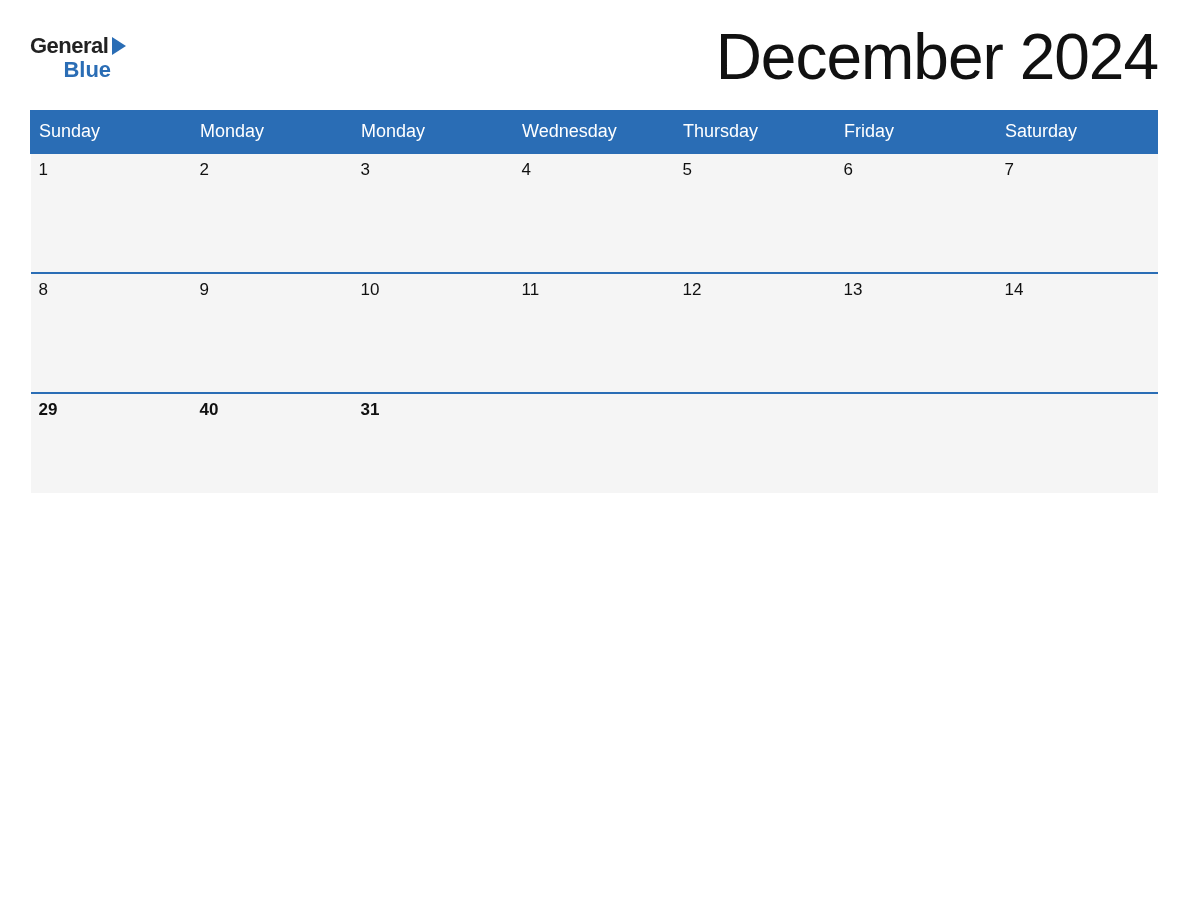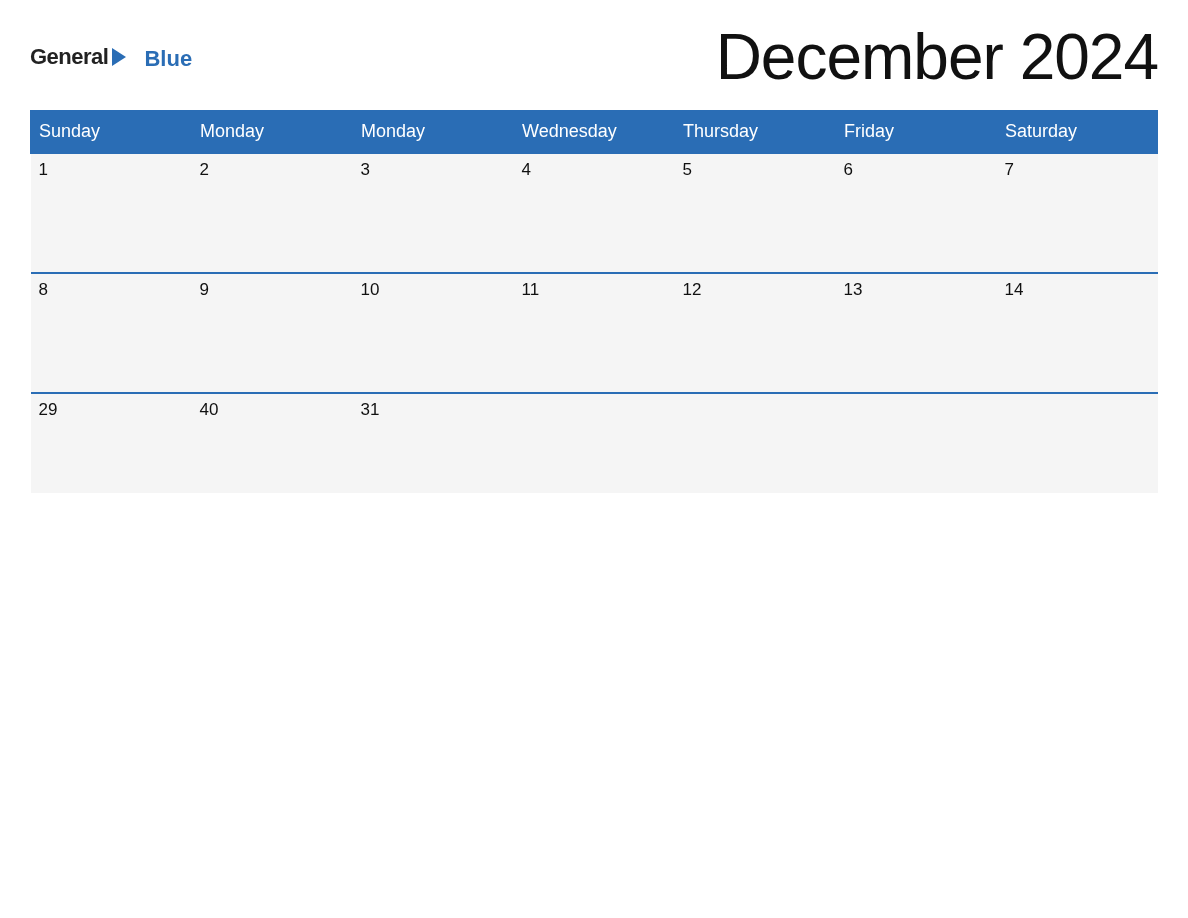--- a/index.html
+++ b/index.html
@@ -18,21 +18,22 @@
 
     .header {
       display: flex;
       justify-content: space-between;
       align-items: center;
       margin-bottom: 16px;
     }
 
     .logo {
       display: flex;
-      align-items: flex-end;
+      flex-direction: column;
+      align-items: center;
     }
 
     .logo-top {
       display: flex;
       align-items: center;
     }
 
     .logo-general {
       font-size: 22px;
       font-weight: bold;
@@ -85,20 +86,21 @@
       padding: 6px 8px;
       width: calc(100% / 7);
       height: 120px;
       background-color: #f5f5f5;
       font-size: 17px;
       color: #111;
     }
 
     .calendar tbody tr:last-child td {
       height: 100px;
+      font-weight: bold;
     }
 
     .day-number {
       display: block;
       font-size: 17px;
       color: #111;
     }
 
     .empty-cell {
       background-color: #ffffff;

